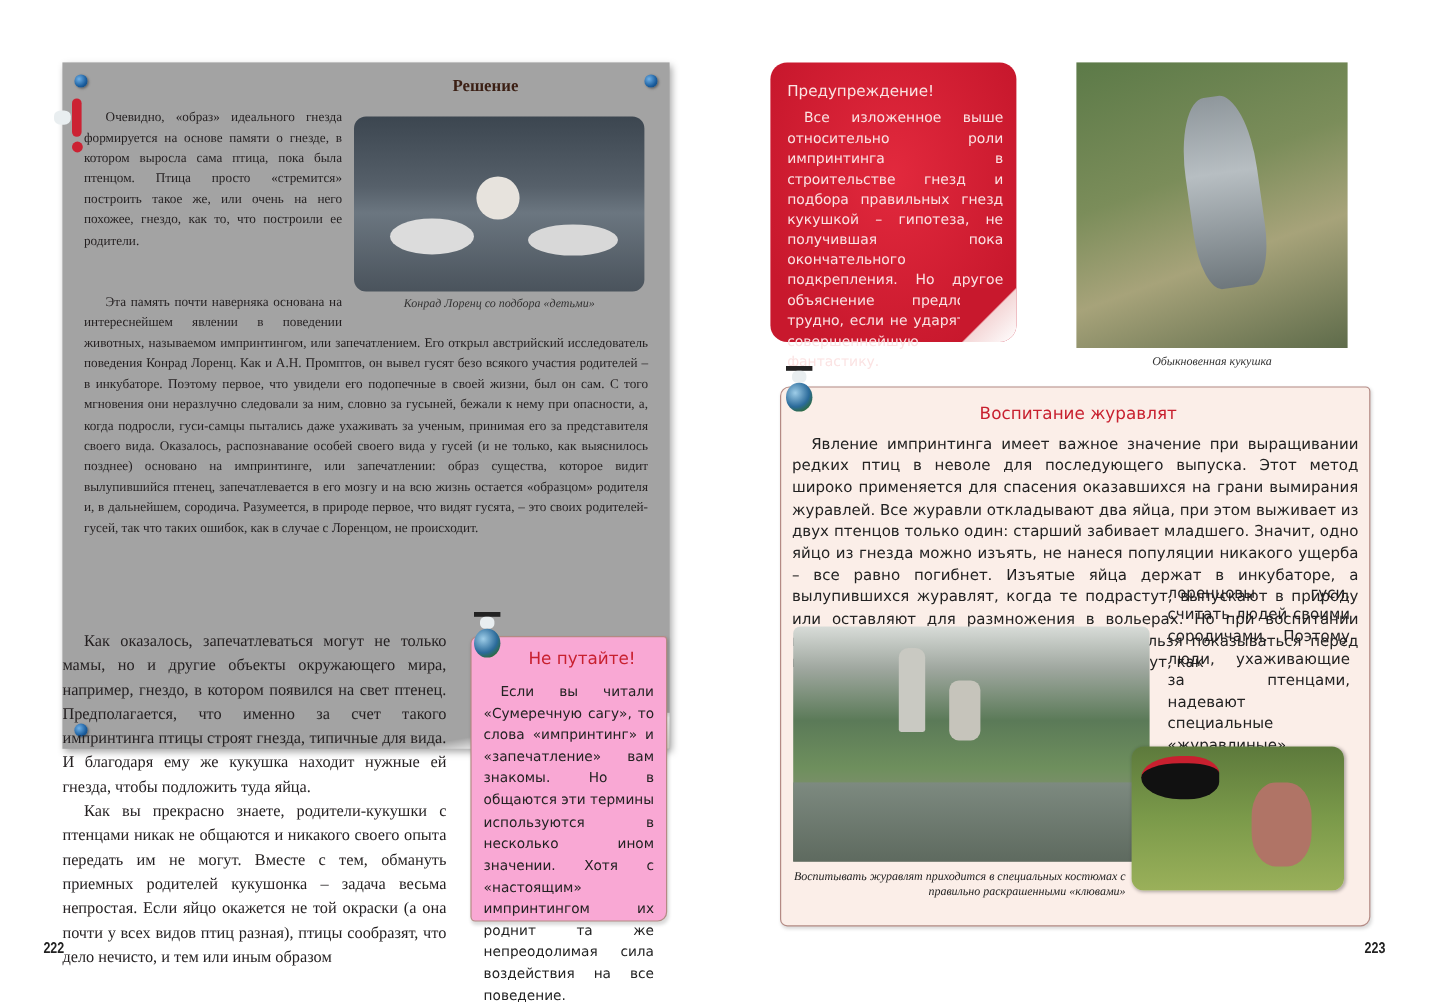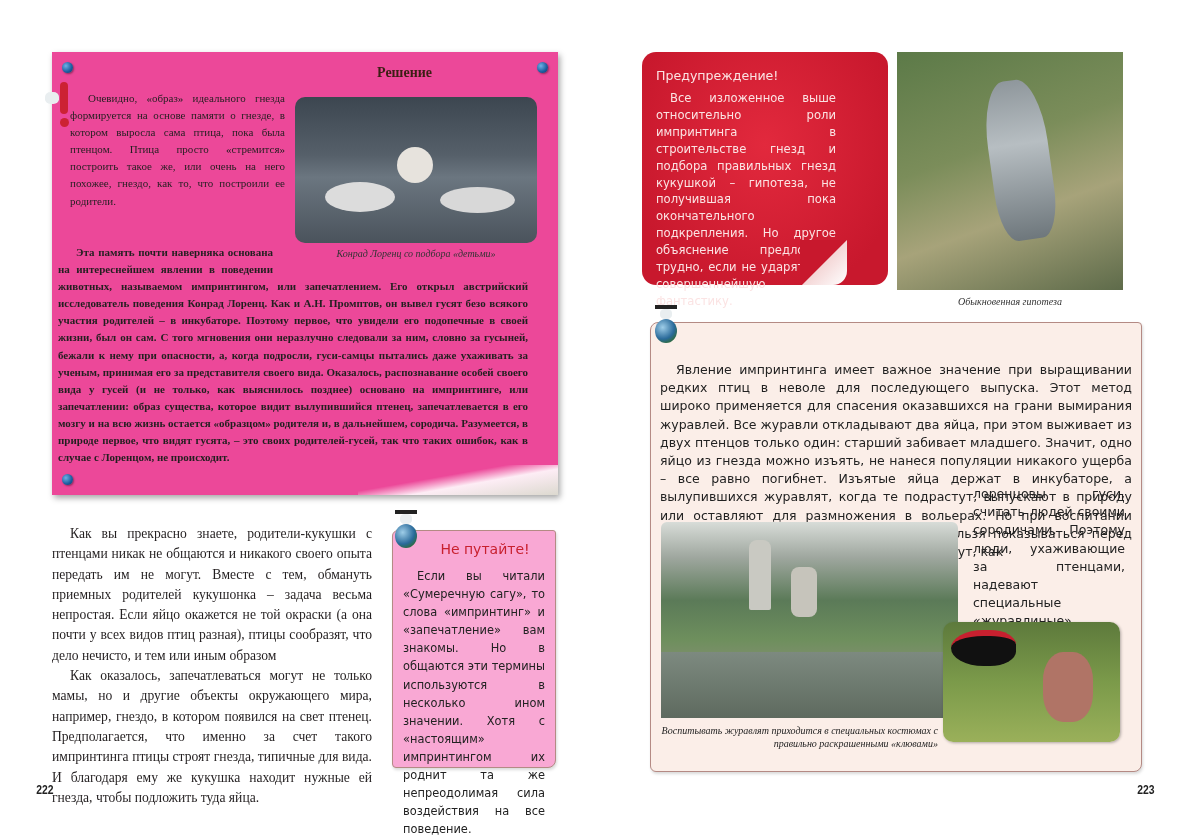--- a/index.html
+++ b/index.html
@@ -2,21 +2,21 @@
 <html><head>
 <meta charset="utf-8">
 <style>
   html, body { margin:0; padding:0; }
   body { width:1200px; height:840px; background:#ffffff; position:relative; overflow:hidden; font-family:"Liberation Serif", serif; color:#231f20; }
   .abs { position:absolute; }
   .serif { font-family:"Liberation Serif", serif; }
   .sans { font-family:"DejaVu Sans", sans-serif; }
 
   
-  .solution { left:52px; top:52px; width:506px; height:443px; background:#ec4899; box-shadow:2px 3px 6px rgba(0,0,0,0.35); }
+  .solution { left:52px; top:52px; width:506px; height:572px; background:#a3a3a3; box-shadow:2px 3px 6px rgba(0,0,0,0.35); }
   .pin { width:11px; height:11px; border-radius:50%; background:radial-gradient(circle at 35% 35%, #6fb0e6, #1a5d9e 60%, #0d3a66); box-shadow:1px 1px 2px rgba(0,0,0,0.4); }
   .solution h2 { position:absolute; left:0; width:300px; top:13px; margin:0; text-align:center; font-size:14px; font-weight:bold; color:#3b1f14; padding-left:235px; box-sizing:border-box; width:470px; }
   .sol-text { font-size:11px; line-height:17.1px; text-align:justify; }
   .sol-text p { margin:0; text-indent:18px; }
   .photo { border-radius:10px; overflow:hidden; }
   .lorenz-photo { left:295px; top:97px; width:242px; height:146px; background:linear-gradient(180deg,#3c4650 0%, #56606a 40%, #6b7680 55%, #4a535c 100%); }
   .caption-it { font-style:italic; font-size:10px; color:#333; text-align:center; }
   .curl { right:0; bottom:0; width:200px; height:30px; background:linear-gradient(170deg, transparent 40%, rgba(255,255,255,0.9) 60%, #dcd9cf 100%); }
 
   .excl { left:60px; top:82px; width:10px; height:46px; }
@@ -33,21 +33,21 @@
   .np-text p { margin:0; text-indent:14px; }
 
   .mascot { width:28px; height:46px; }
   .mascot .cap { width:22px; height:4px; background:#222; margin:0 auto; }
   .mascot .head { width:12px; height:10px; background:#e9eef0; border-radius:40%; margin:0 auto; }
   .mascot .globe { width:22px; height:24px; border-radius:50%; background:radial-gradient(circle at 35% 35%, #9ecde8, #2a6a9a 55%, #2e6b3a 80%); margin:0 auto; }
 
   .page-num { font-family:"Liberation Sans", sans-serif; font-size:13px; font-weight:bold; color:#222; transform:scaleX(0.8); }
 
   
-  .warn { left:642px; top:52px; width:246px; height:233px; background:radial-gradient(ellipse at 50% 40%, #e2293d, #c8182d 80%); border-radius:14px; }
+  .warn { left:642px; top:52px; width:205px; height:233px; background:radial-gradient(ellipse at 50% 40%, #e2293d, #c8182d 80%); border-radius:14px; }
   .warn-title { left:14px; top:16px; font-size:12.6px; color:#fbe3e3; }
   .warn-text { left:14px; top:38px; width:180px; font-size:11.6px; line-height:16.9px; color:#fbe3e3; text-align:justify; }
   .warn-text p { margin:0; text-indent:14px; }
   .warn-curl { left:800px; top:240px; width:47px; height:45px; background:linear-gradient(135deg, #c8182d 50%, #f4d7d7 52%, #ffffff 100%); border-radius:0 0 14px 0; }
 
   .cuckoo-photo { left:897px; top:52px; width:226px; height:238px; background:linear-gradient(160deg,#5c7a48 0%, #7b8d5a 40%, #a7a37a 65%, #5e6b4a 100%); }
   .cuckoo-bird { left:990px; top:80px; width:60px; height:160px; background:linear-gradient(180deg,#8f979c,#b7bec2 40%,#6e777c 100%); border-radius:40% 40% 30% 30%; transform:rotate(-8deg); }
 
   .crane-box { left:650px; top:322px; width:490px; height:448px; background:#fbeee8; border:1.5px solid #b48a84; border-radius:8px 4px 8px 6px; box-shadow:1px 2px 3px rgba(0,0,0,0.15); }
   .crane-title { left:0; top:14px; width:490px; text-align:center; font-size:14px; color:#c8202f; padding-left:5px; box-sizing:border-box; }
@@ -82,31 +82,31 @@
   <p>Очевидно, «образ» идеального гнезда формируется на основе памяти о гнезде, в котором выросла сама птица, пока была птенцом. Птица просто «стремится» построить такое же, или очень на него похожее, гнездо, как то, что построили ее родители.</p>
 </div>
 
 <div class="abs photo lorenz-photo" data-name="lorenz-photo">
   <div class="abs" style="left:102px; top:50px; width:36px; height:36px; border-radius:50%; background:#e7e3dd;" data-name="person-head"></div>
   <div class="abs" style="left:30px; top:85px; width:70px; height:30px; border-radius:50%; background:#dcdcdc;" data-name="goose-shape"></div>
   <div class="abs" style="left:145px; top:90px; width:75px; height:26px; border-radius:50%; background:#d8d8d8;" data-name="goose-shape"></div>
 </div>
 <div class="abs caption-it" style="left:295px; top:248px; width:242px;" data-name="lorenz-photo-caption">Конрад Лоренц со подбора «детьми»</div>
 
-<div class="abs sol-text" style="left:58px; top:244px; width:470px;font-weight:bold;" data-name="solution-paragraph-2">
+<div class="abs sol-text" style="left:70px; top:244px; width:470px;" data-name="solution-paragraph-2">
   <p style="shape-outside:none;">Эта память почти наверняка основана на интереснейшем явлении в поведении животных, называемом импринтингом, или запечатлением. Его открыл австрийский исследователь поведения Конрад Лоренц. Как и А.Н. Промптов, он вывел гусят безо всякого участия родителей – в инкубаторе. Поэтому первое, что увидели его подопечные в своей жизни, был он сам. С того мгновения они неразлучно следовали за ним, словно за гусыней, бежали к нему при опасности, а, когда подросли, гуси-самцы пытались даже ухаживать за ученым, принимая его за представителя своего вида. Оказалось, распознавание особей своего вида у гусей (и не только, как выяснилось позднее) основано на импринтинге, или запечатлении: образ существа, которое видит вылупившийся птенец, запечатлевается в его мозгу и на всю жизнь остается «образцом» родителя и, в дальнейшем, сородича. Разумеется, в природе первое, что видят гусята, – это своих родителей-гусей, так что таких ошибок, как в случае с Лоренцом, не происходит.</p>
 </div>
 <style>
   
   [data-name="solution-paragraph-2"]::before { content:""; float:right; width:255px; height:34px; }
 </style>
 
 <div class="abs left-body serif" data-name="left-body-text">
+  <p data-name="body-paragraph-1">Как оказалось, запечатлеваться могут не только мамы, но и другие объекты окружающего мира, например, гнездо, в котором появился на свет птенец. Предполагается, что именно за счет такого импринтинга птицы строят гнезда, типичные для вида. И благодаря ему же кукушка находит нужные ей гнезда, чтобы подложить туда яйца.</p>
   <p data-name="body-paragraph-2">Как вы прекрасно знаете, родители-кукушки с птенцами никак не общаются и никакого своего опыта передать им не могут. Вместе с тем, обмануть приемных родителей кукушонка – задача весьма непростая. Если яйцо окажется не той окраски (а она почти у всех видов птиц разная), птицы сообразят, что дело нечисто, и тем или иным образом</p>
-  <p data-name="body-paragraph-1">Как оказалось, запечатлеваться могут не только мамы, но и другие объекты окружающего мира, например, гнездо, в котором появился на свет птенец. Предполагается, что именно за счет такого импринтинга птицы строят гнезда, типичные для вида. И благодаря ему же кукушка находит нужные ей гнезда, чтобы подложить туда яйца.</p>
 </div>
 
 <div class="abs np-box" data-name="dont-confuse-callout">
   <div class="abs np-title sans" data-name="callout-title">Не путайте!</div>
   <div class="abs np-text sans" data-name="callout-text">
     <p>Если вы читали «Сумеречную сагу», то слова «импринтинг» и «запечатление» вам знакомы. Но в общаются эти термины используются в несколько ином значении. Хотя с «настоящим» импринтингом их роднит та же непреодолимая сила воздействия на все поведение.</p>
   </div>
 </div>
 <div class="abs mascot" style="left:392px; top:510px;" data-name="mascot-globe-icon">
   <div class="cap"></div>
@@ -119,23 +119,24 @@
 <div class="abs warn" data-name="warning-box">
   <div class="abs warn-title sans" data-name="warning-title">Предупреждение!</div>
   <div class="abs warn-text sans" data-name="warning-text">
     <p>Все изложенное выше относительно роли импринтинга в строительстве гнезд и подбора правильных гнезд кукушкой – гипотеза, не получившая пока окончательного подкрепления. Но другое объяснение предложить трудно, если не ударяться в совершеннейшую фантастику.</p>
   </div>
 </div>
 <div class="abs warn-curl" data-name="page-curl-decoration"></div>
 
 <div class="abs photo cuckoo-photo" style="border-radius:0;" data-name="cuckoo-photo"></div>
 <div class="abs cuckoo-bird" data-name="cuckoo-bird-shape"></div>
-<div class="abs caption-it" style="left:897px; top:296px; width:226px;" data-name="cuckoo-photo-caption">Обыкновенная гипотеза</div>
+<div class="abs caption-it" style="left:897px; top:296px; width:226px;" data-name="cuckoo-photo-caption">Обыкновенная кукушка</div>
 
 <div class="abs crane-box" data-name="crane-callout">
+  <div class="abs crane-title sans" data-name="callout-title">Воспитание журавлят</div>
   <div class="abs crane-text sans" data-name="callout-text">
     <p>Явление импринтинга имеет важное значение при выращивании редких птиц в неволе для последующего выпуска. Этот метод широко применяется для спасения оказавшихся на грани вымирания журавлей. Все журавли откладывают два яйца, при этом выживает из двух птенцов только один: старший забивает младшего. Значит, одно яйцо из гнезда можно изъять, не нанеся популяции никакого ущерба – все равно погибнет. Изъятые яйца держат в инкубаторе, а вылупившихся журавлят, когда те подрастут, выпускают в природу или оставляют для размножения в вольерах. Но при воспитании маленьких журавлят ни в коем случае нельзя показываться перед ними в человеческом обличье: они так и будут, как</p>
   </div>
   <div class="abs crane-right sans" data-name="callout-text-continued">лоренцовы гуси, считать людей своими сородичами. Поэтому люди, ухаживающие за птенцами, надевают специальные «журавлиные» костюмы.</div>
 </div>
 <div class="abs mascot" style="left:652px; top:305px;" data-name="mascot-globe-icon">
   <div class="cap"></div>
     <div class="head"></div>
     <div class="globe"></div>
 </div>

